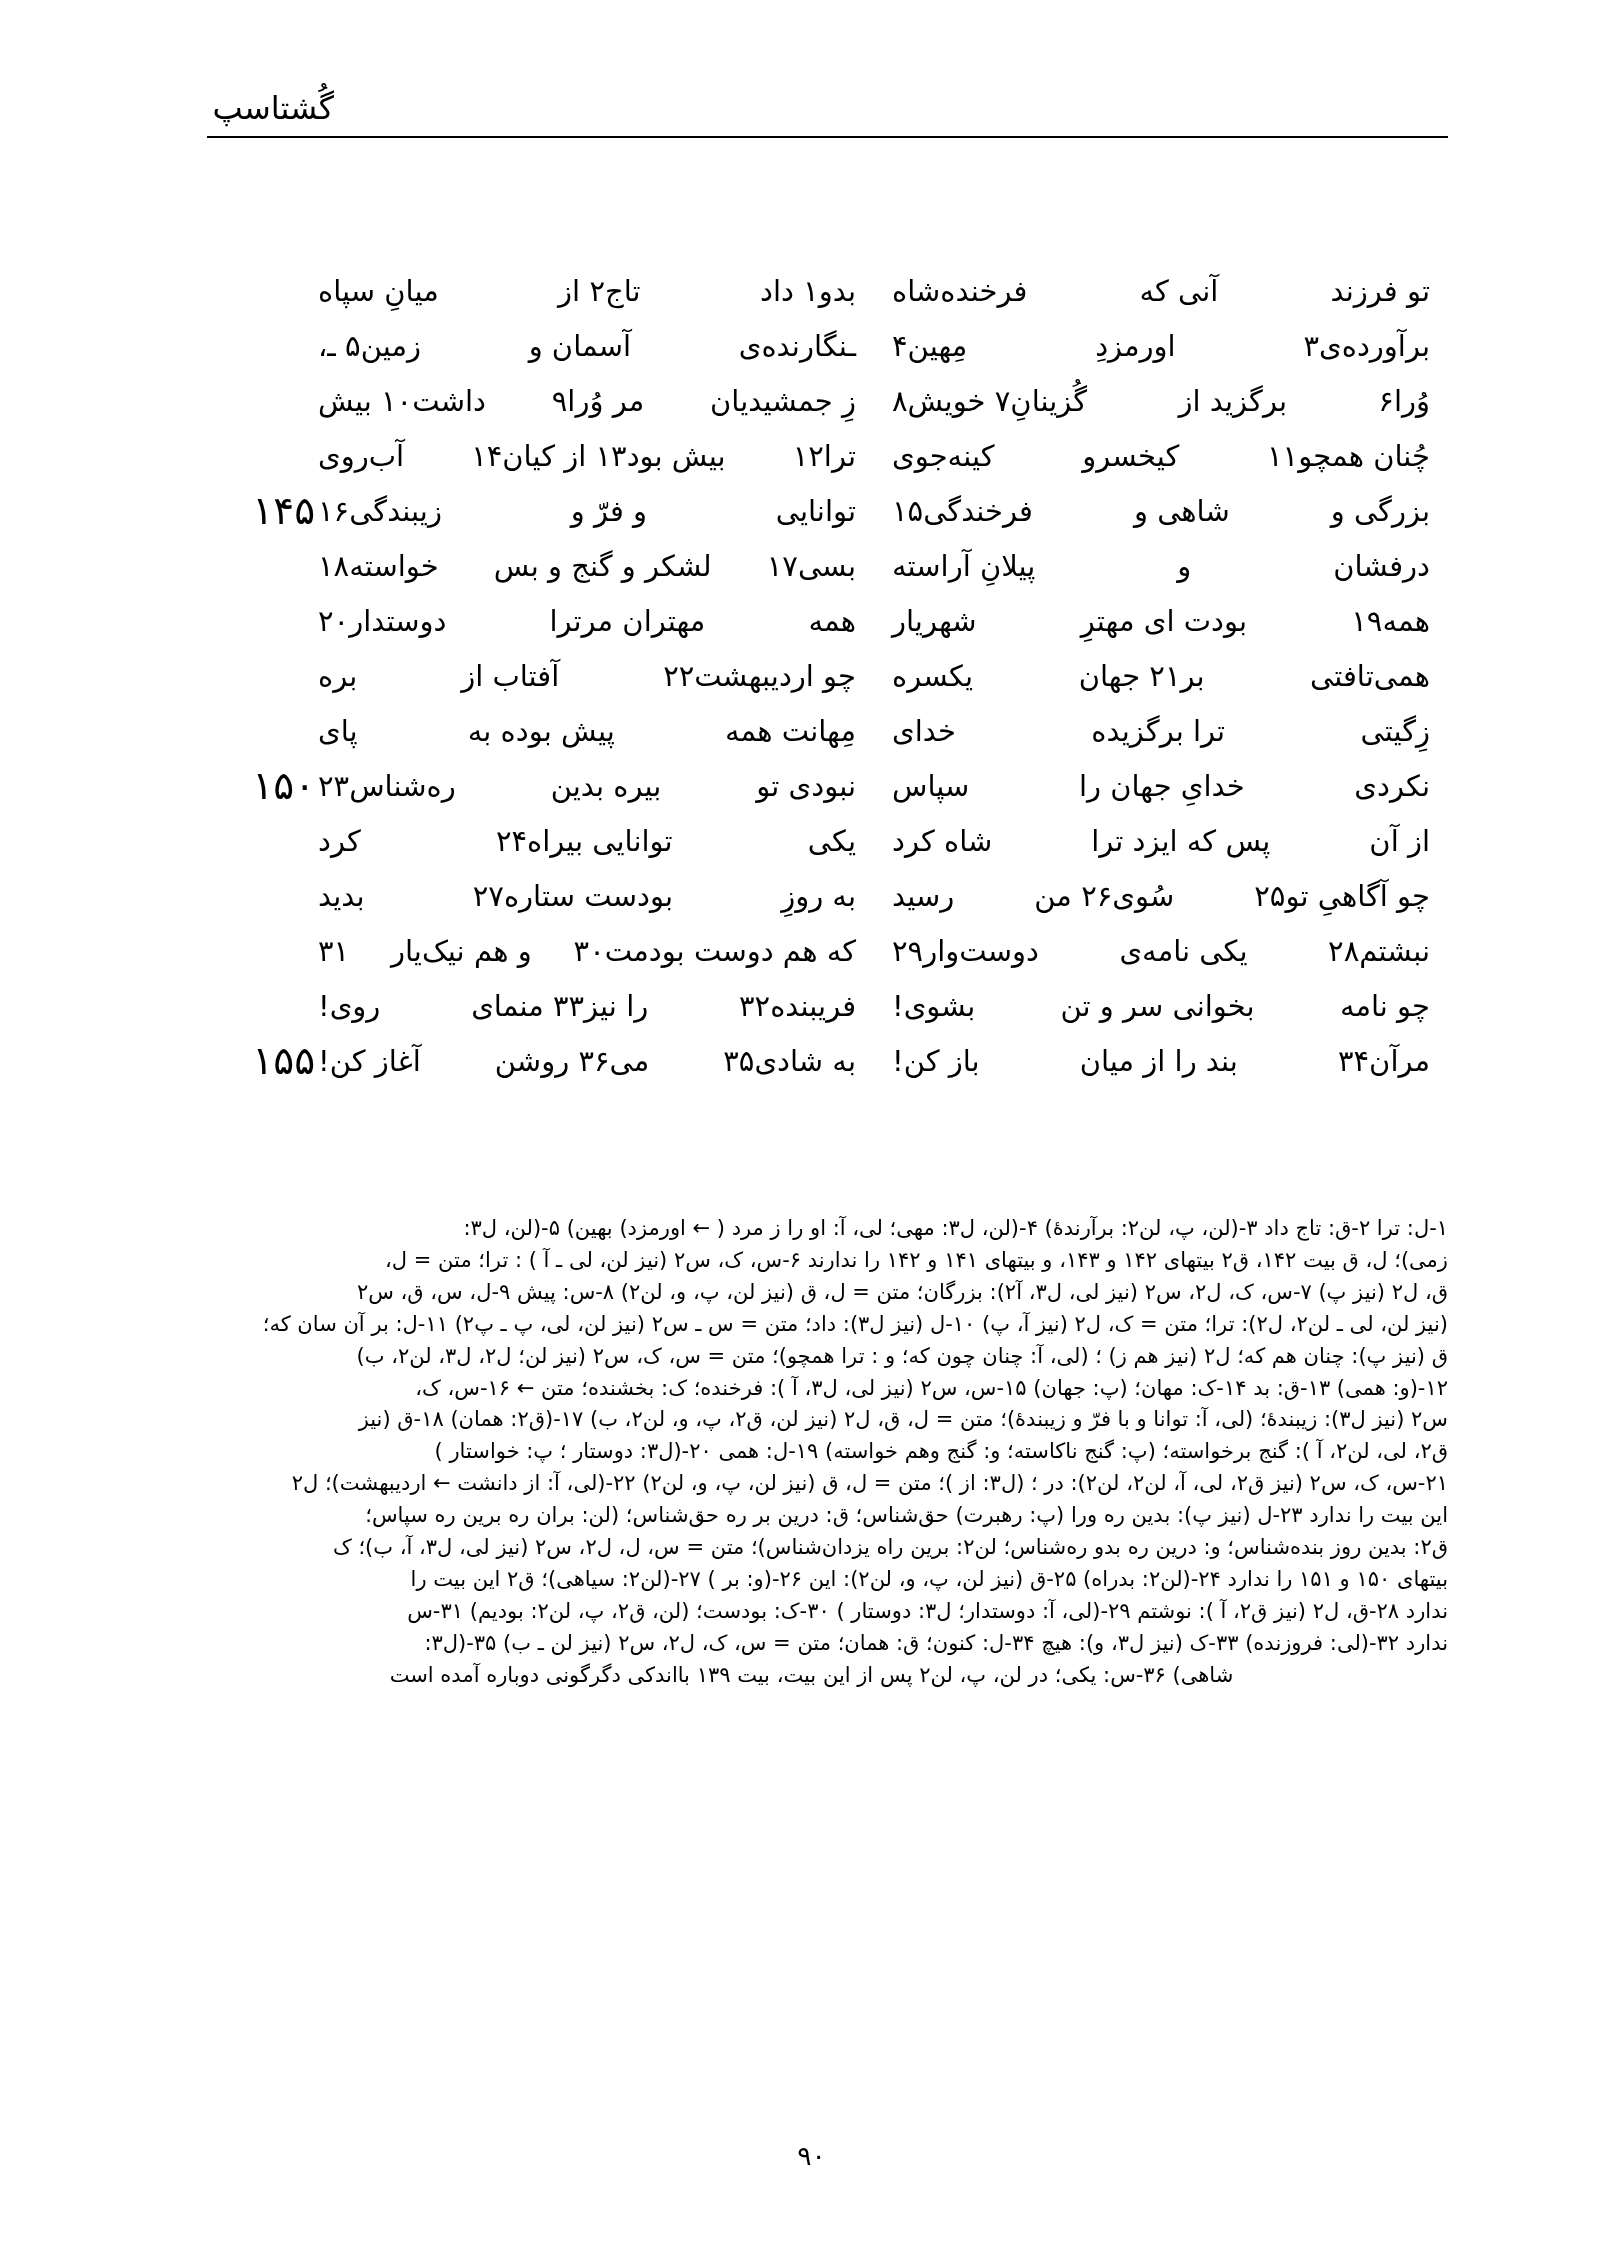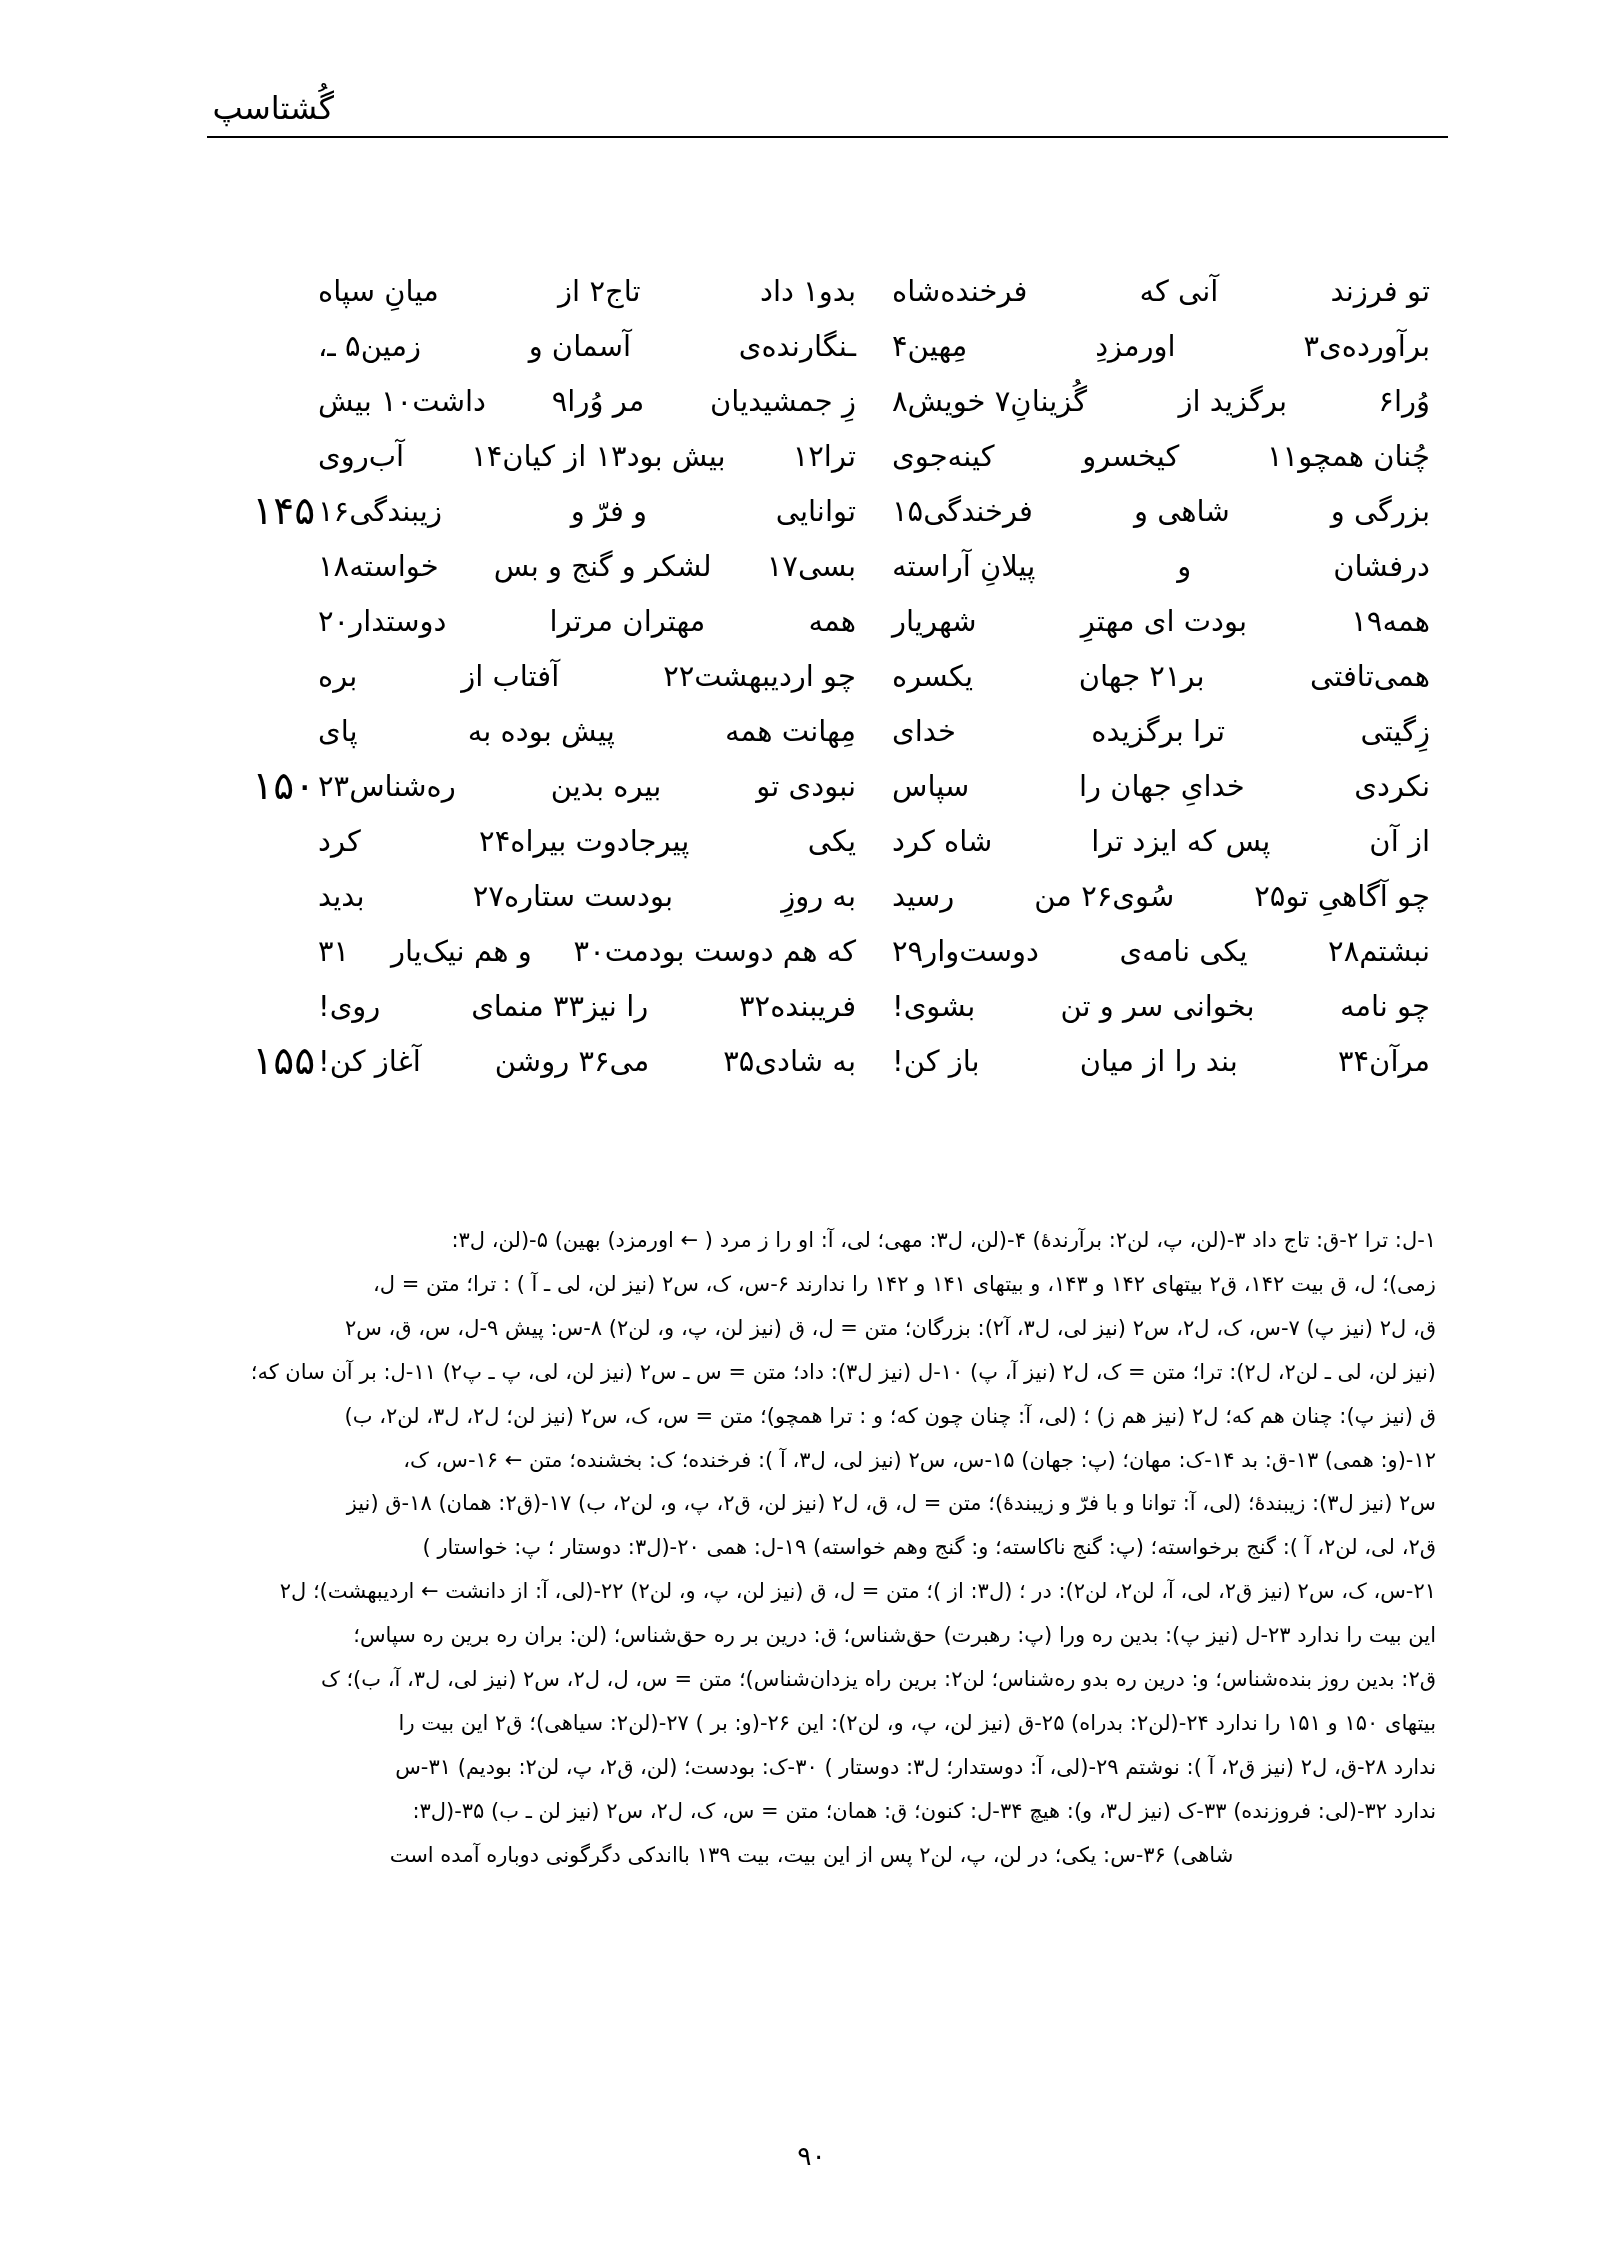--- a/index.html
+++ b/index.html
@@ -95,21 +95,21 @@
     top: 1213px;
     right: 175px;
     left: 175px;
     direction: rtl;
     font-size: 21px;
     line-height: 1.52;
     text-align: justify;
     text-justify: inter-word;
   }
   .apparatus p {
-    margin: 12px;
+    margin: 0;
     padding: 0;
   }
   .apparatus .lastline { text-align: center; }
 
   
   .folio {
     position: absolute;
     top: 2140px;
     left: 0;
     right: 0;
@@ -303,21 +303,21 @@
         <div class="hemistich right-col">
           <span class="justify">
             <span>از آن</span>
             <span>پس که ایزد ترا</span>
             <span>شاه کرد</span>
           </span>
         </div>
         <div class="hemistich left-col">
           <span class="justify">
             <span>یکی</span>
-            <span>پیرجادوت بیراه٢۴</span>
+            <span>توانایی بیراه٢۴</span>
             <span>کرد</span>
           </span>
         </div>
         <div class="num-cell"></div>
       </div>
       <div class="verse-row">
         <div class="hemistich right-col">
           <span class="justify">
             <span>چو آگاهیِ تو٢۵</span>
             <span>سُوی٢۶ من</span>

